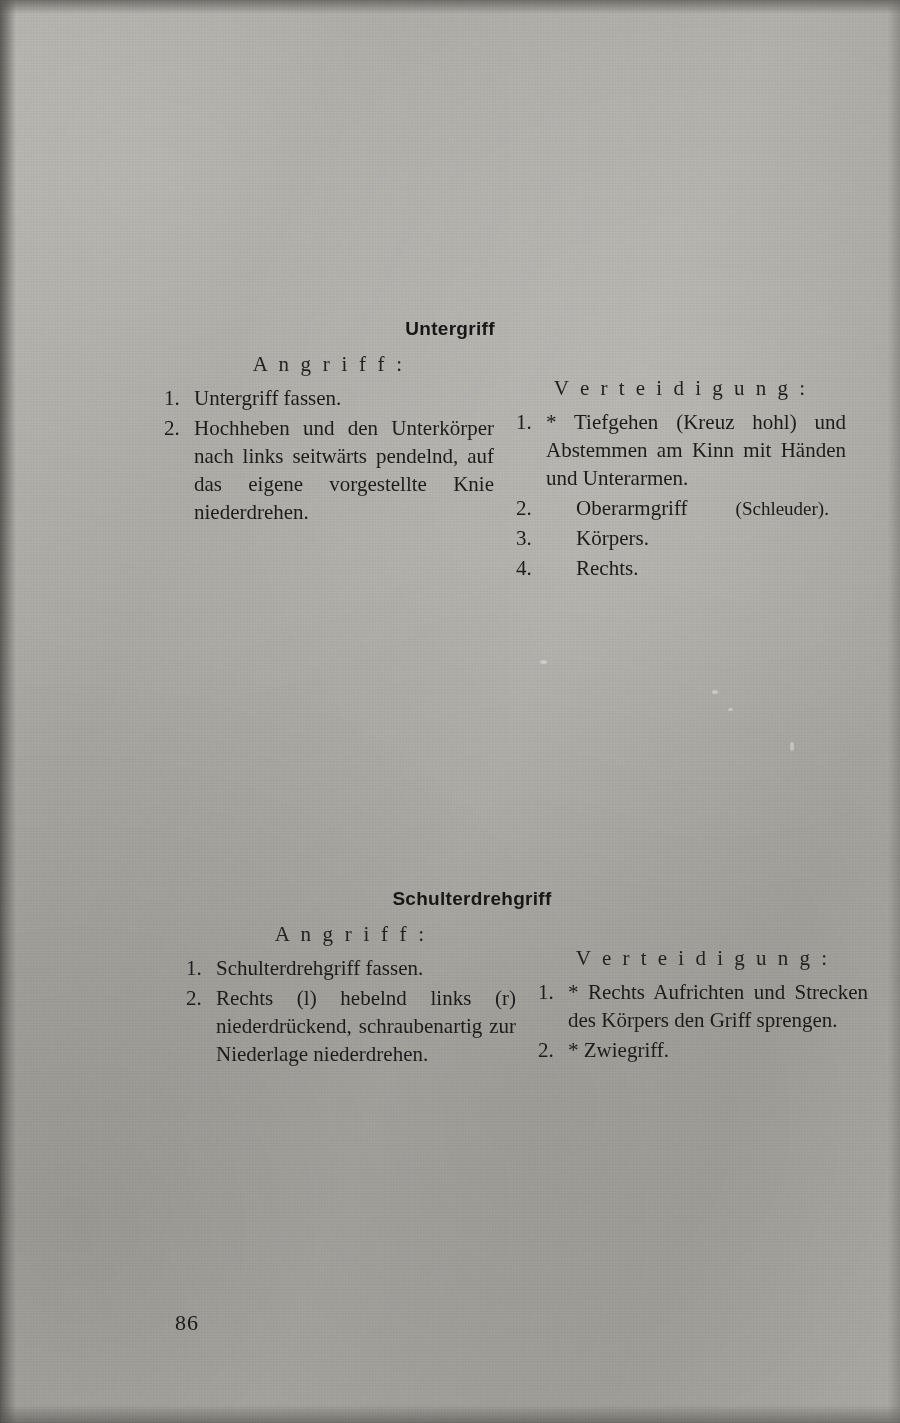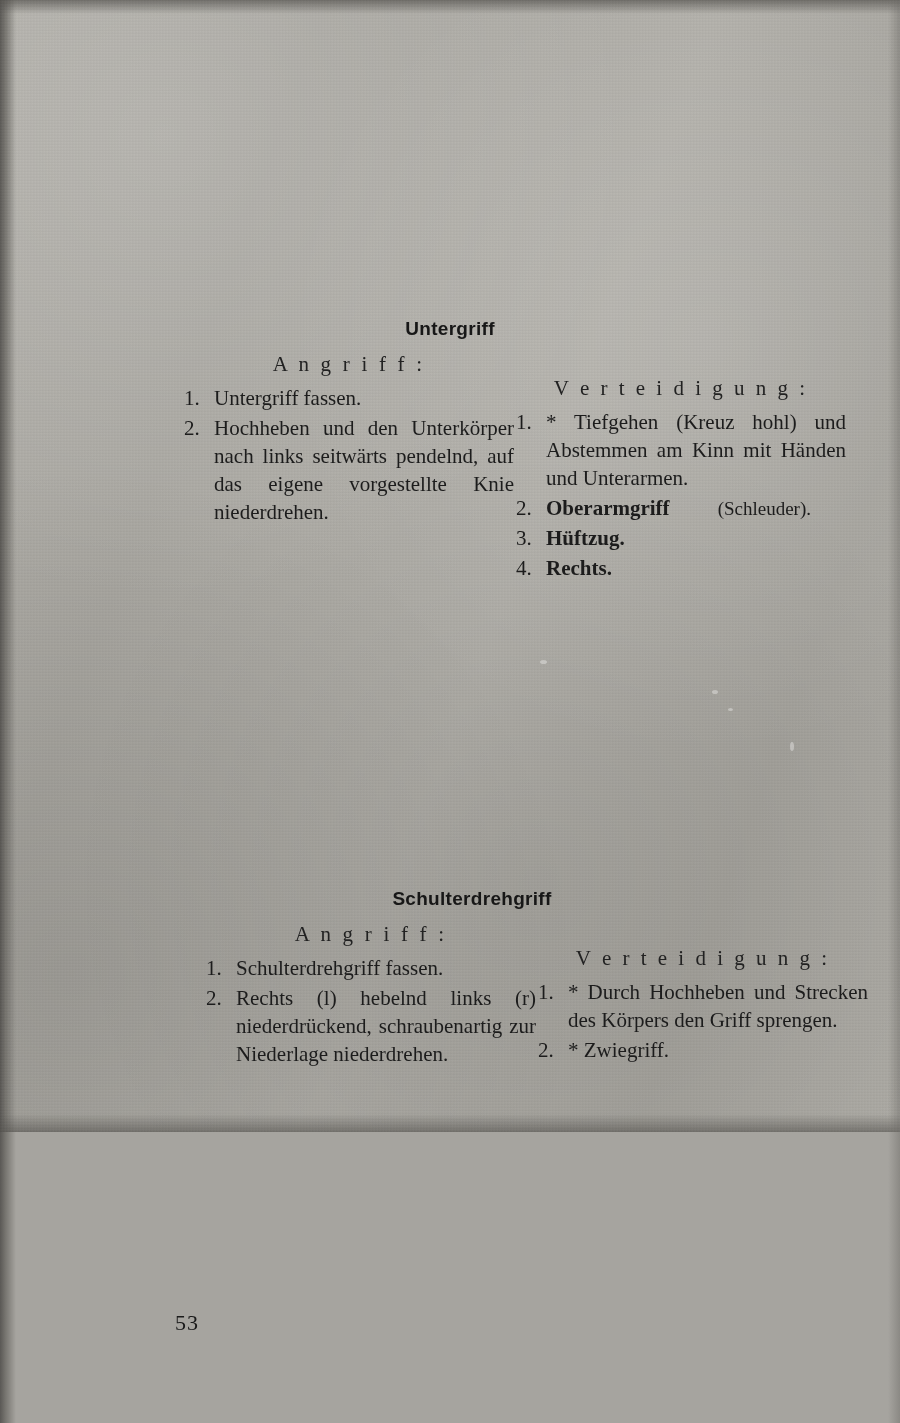--- a/index.html
+++ b/index.html
@@ -12,21 +12,21 @@
     overflow: hidden;
     background: #a6a49f;
     font-family: "Liberation Serif", serif;
     color: #1c1c1c;
   }
 
   
   .page {
     position: relative;
     width: 900px;
-    height: 1132px;
+    height: 1423px;
     background:
       radial-gradient(circle at 18% 12%, rgba(255,255,255,0.14), rgba(255,255,255,0) 38%),
       radial-gradient(circle at 78% 30%, rgba(255,255,255,0.10), rgba(255,255,255,0) 40%),
       radial-gradient(circle at 60% 78%, rgba(0,0,0,0.07), rgba(0,0,0,0) 46%),
       radial-gradient(circle at 8% 86%, rgba(0,0,0,0.10), rgba(0,0,0,0) 40%),
       linear-gradient(110deg, #b0aea8 0%, #a9a7a1 25%, #b2b0aa 55%, #a5a39d 80%, #adaba5 100%);
   }
   .page::after {
     content: "";
     position: absolute;
@@ -80,21 +80,21 @@
   }
   .cols {
     position: relative;
     width: 900px;
     height: auto;
   }
   .col {
     position: absolute;
     top: 0;
   }
-  .col-attack { left: 184px; width: 330px; }
+  .col-attack { left: 164px; width: 330px; }
   .col-defense { left: 516px; width: 330px; }
 
   .col-head {
     font-size: 21px;
     text-align: center;
     letter-spacing: 3.2px;
     margin-bottom: 8px;
     color: #222;
   }
   .col-defense .col-head { letter-spacing: 3.0px; margin-top: 24px; }
@@ -119,21 +119,21 @@
     top: 0;
     width: 24px;
     text-align: left;
   }
   ol.items > li .txt {
     display: block;
   }
   .just .txt {
     text-align: justify;
   }
-  b.bold { font-weight: bold; }
+  b.bold { font-weight: normal; margin-left: 30px; }
   .small-paren { font-size: 19px; margin-left: 48px; }
 
   .page-number {
     position: absolute;
     left: 175px;
     top: 1310px;
     font-size: 22px;
     font-family: "Liberation Serif", serif;
     color: #1a1a1a;
     letter-spacing: 1px;
@@ -182,21 +182,21 @@
             <li class="just">
               <span class="num">1.</span>
               <span class="txt">* Tiefgehen (Kreuz hohl) und Abstemmen am Kinn mit Händen und Unterarmen.</span>
             </li>
             <li>
               <span class="num">2.</span>
               <span class="txt"><b class="bold">Oberarmgriff</b><span class="small-paren">(Schleuder).</span></span>
             </li>
             <li>
               <span class="num">3.</span>
-              <span class="txt"><b class="bold">Hüftzug.</b></span>
+              <span class="txt"><b class="bold">Körpers.</b></span>
             </li>
             <li>
               <span class="num">4.</span>
               <span class="txt"><b class="bold">Rechts.</b></span>
             </li>
           </ol>
         </div>
 
       </div>
     </div>
@@ -217,28 +217,28 @@
               <span class="txt">Rechts (l) hebelnd links (r) niederdrückend, schraubenartig zur Niederlage niederdrehen.</span>
             </li>
           </ol>
         </div>
 
         <div class="col col-defense">
           <div class="col-head">V e r t e i d i g u n g :</div>
           <ol class="items">
             <li class="just">
               <span class="num">1.</span>
-              <span class="txt">* Durch Hochheben und Strecken des Körpers den Griff sprengen.</span>
+              <span class="txt">* Rechts Aufrichten und Strecken des Körpers den Griff sprengen.</span>
             </li>
             <li>
               <span class="num">2.</span>
               <span class="txt">* Zwiegriff.</span>
             </li>
           </ol>
         </div>
 
       </div>
     </div>
 
-    <div class="page-number">53</div>
+    <div class="page-number">86</div>
 
   </div>
 </div>
 
 </body></html>

